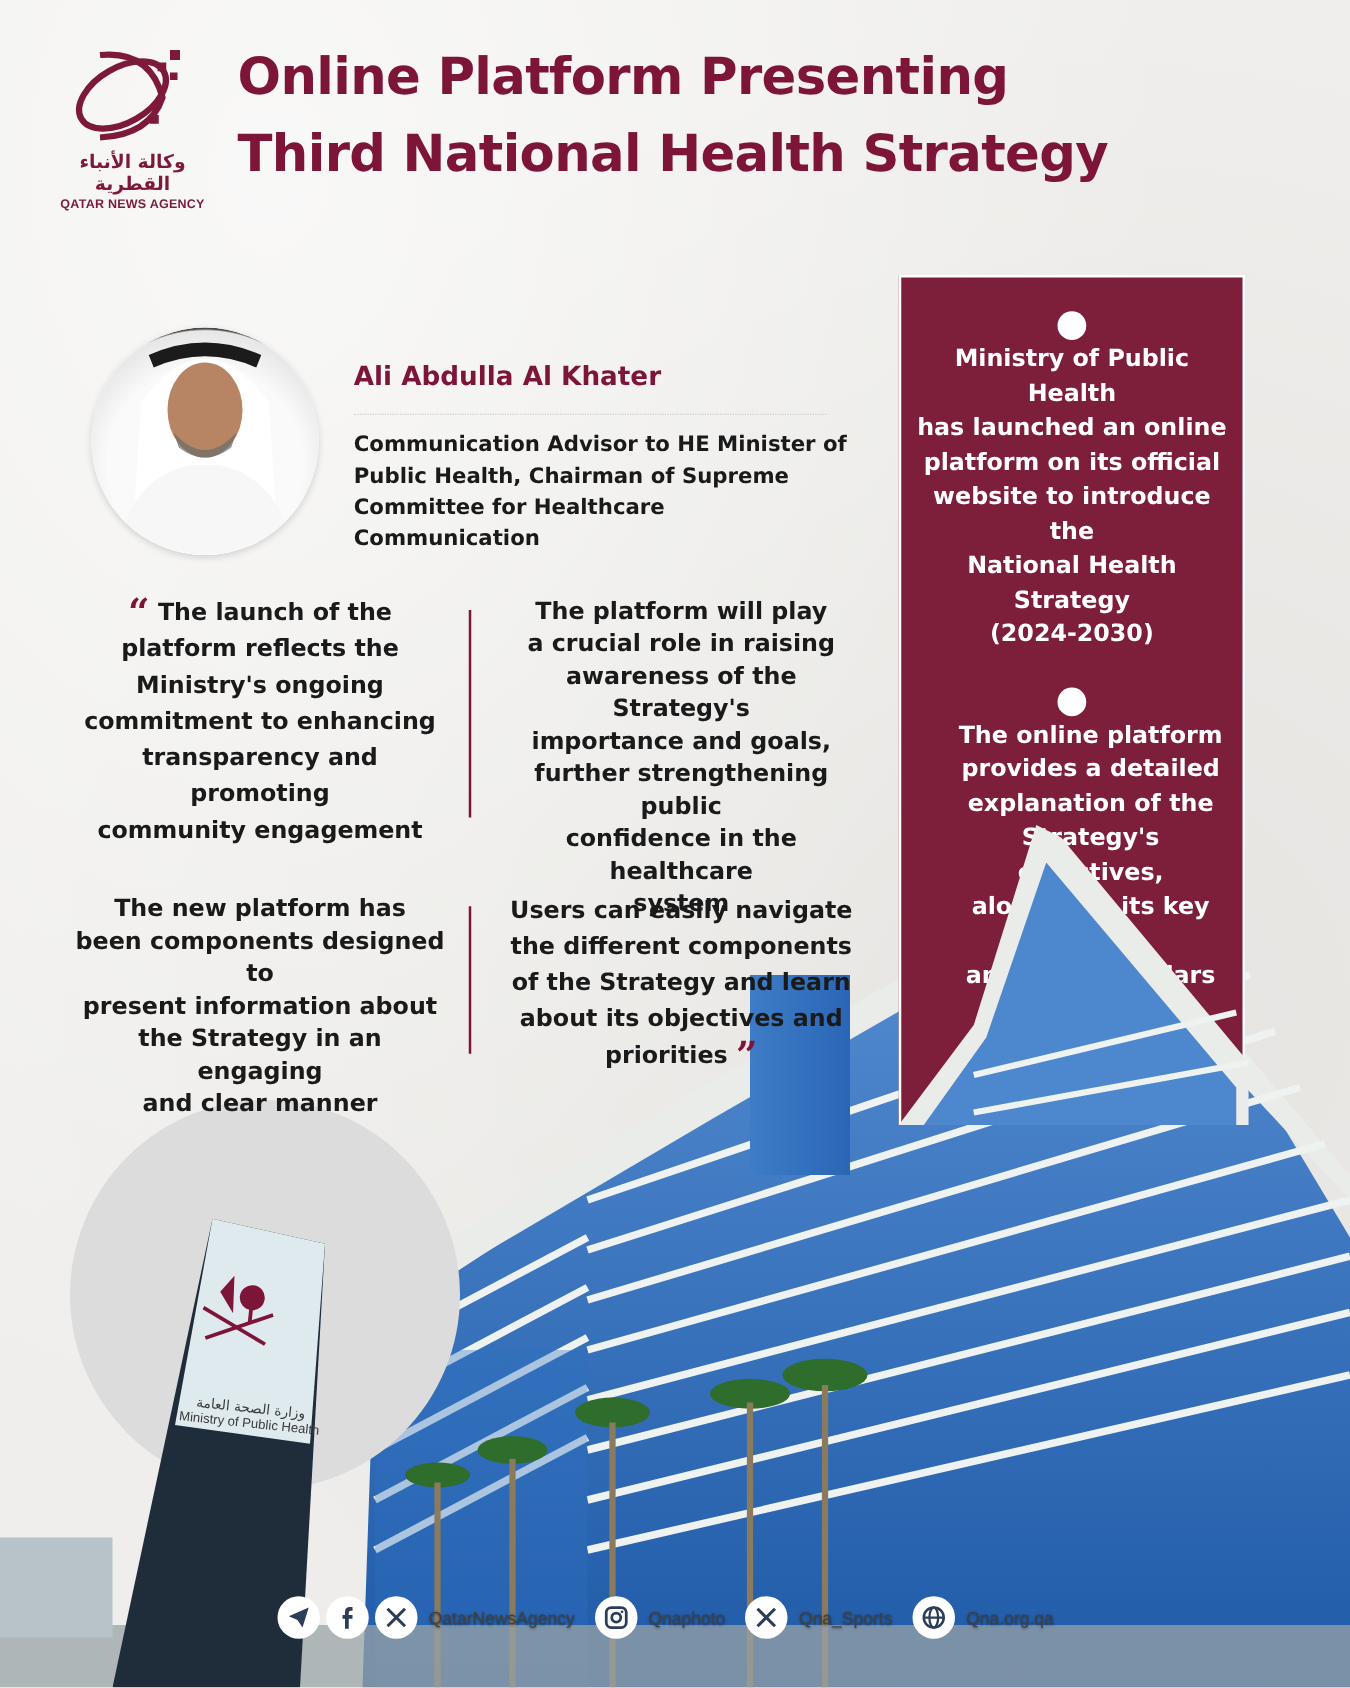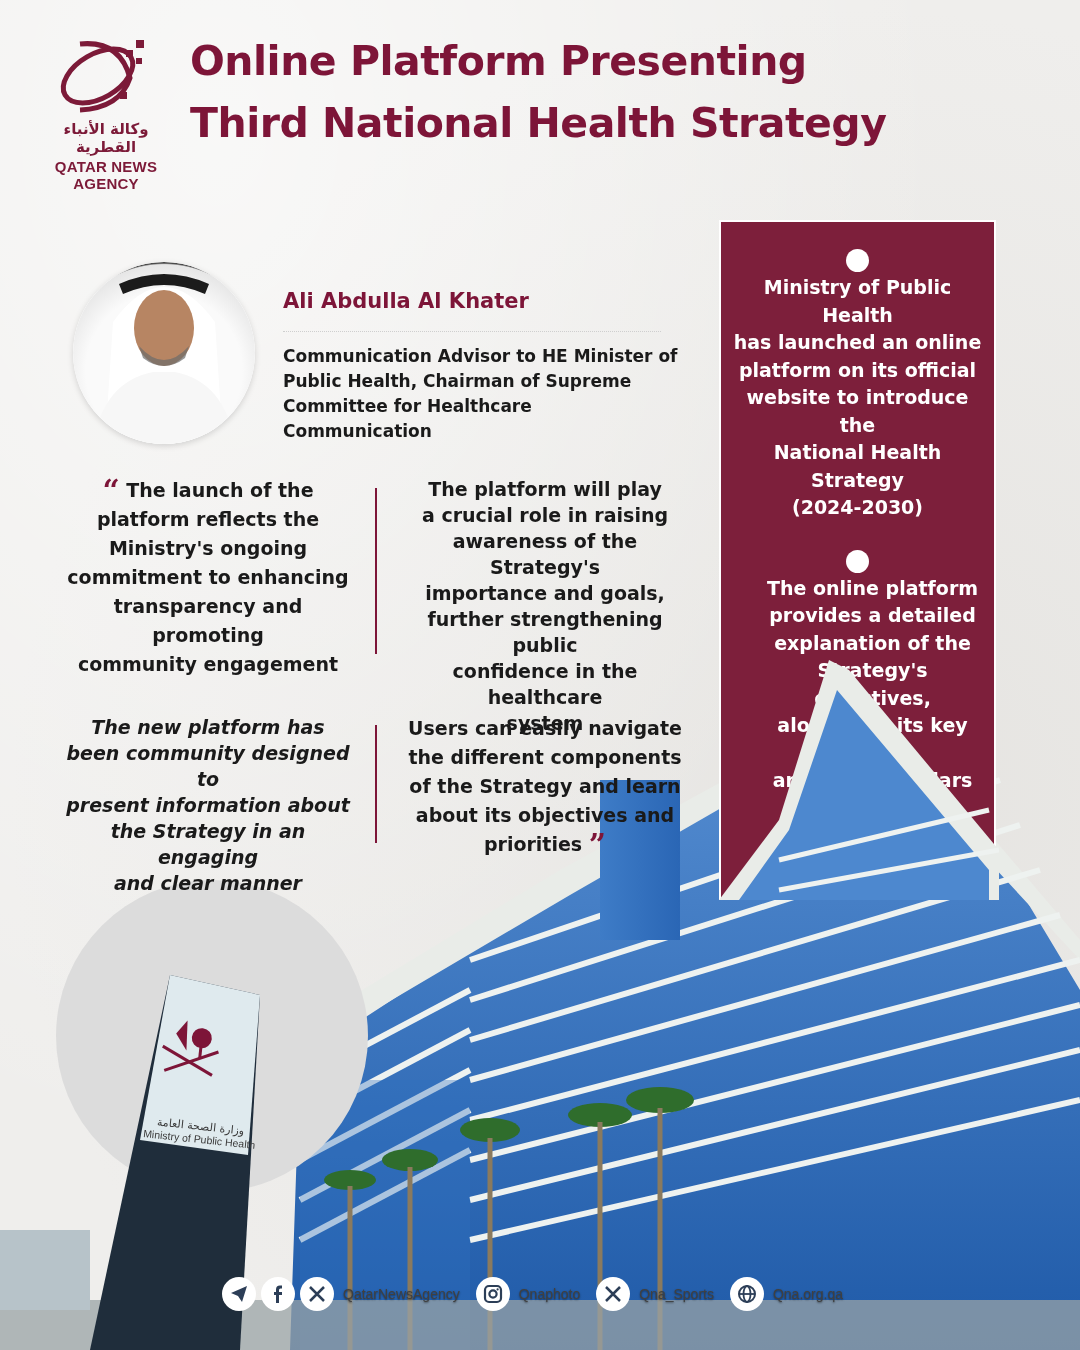--- a/index.html
+++ b/index.html
@@ -12,40 +12,40 @@
       radial-gradient(ellipse at 20% 10%, rgba(255,255,255,0.6), rgba(255,255,255,0) 60%),
       radial-gradient(ellipse at 80% 60%, rgba(220,218,214,0.5), rgba(255,255,255,0) 70%);
     color: #161616;
   }
   .abs { position: absolute; }
 
   
   #logo { left: 36px; top: 38px; width: 140px; height: 125px; }
   #logo svg { display: block; margin-left: 14px; }
   #logo .ar { font-family: "DejaVu Sans", sans-serif; color: #7c1a38; font-size: 15px; font-weight: bold; text-align: center; width: 140px; margin-top: 2px; direction: rtl; }
-  #logo .en { font-family: "Liberation Sans", sans-serif; color: #7c1a38; font-size: 15px; font-weight: bold; text-align: center; width: 140px; letter-spacing: 0.2px; margin-top: 2px; }
+  #logo .en { font-family: "Liberation Sans", sans-serif; color: #7c1a38; font-size: 10px; font-weight: bold; text-align: center; width: 140px; letter-spacing: 0.2px; margin-top: 2px; }
 
   
   #title { left: 190px; top: 30px; width: 700px; text-align: left; color: #7d1538; font-family: "DejaVu Sans", sans-serif; font-weight: bold; font-size: 41px; line-height: 62px; letter-spacing: -0.5px; }
 
   
   #portrait { left: 73px; top: 262px; width: 182px; height: 182px; border-radius: 50%; overflow: hidden; background: #ffffff; box-shadow: 0 2px 6px rgba(0,0,0,0.15); }
   #portrait .ring { position:absolute; left:0; top:0; width:182px; height:182px; border-radius:50%; background: radial-gradient(circle at 50% 60%, #fafafa 55%, #e6e6e6 75%, #4a4a4a 76%, #4a4a4a 100%); }
   #speaker-name { left: 283px; top: 289px; color: #7d1538; font-size: 21px; font-weight: bold; }
   #speaker-divider { left: 283px; top: 331px; width: 378px; border-top: 1px dotted #cfcfcf; }
   #speaker-title { left: 283px; top: 344px; width: 400px; font-size: 17px; font-weight: bold; line-height: 25px; color: #1a1a1a; }
 
   
   .quote { font-size: 19px; font-weight: bold; line-height: 29px; text-align: center; color: #1a1a1a; }
   .vline { width: 2px; background: #7d1538; }
   .qmark { color: #7d1538; font-family: "DejaVu Serif", serif; font-weight: bold; font-size: 30px; line-height: 20px; vertical-align: -4px; }
 
   #q1 { left: 58px; top: 476px; width: 300px; }
   #q2 { left: 395px; top: 476px; width: 300px; line-height: 26px; }
-  #q3 { left: 58px; top: 714px; width: 300px; line-height: 26px; font-style: italic; }
+  #q3 { left: 58px; top: 714px; width: 300px; line-height: 26px; }
   #q4 { left: 395px; top: 714px; width: 300px; }
   #v1 { left: 375px; top: 488px; height: 166px; }
   #v2 { left: 375px; top: 725px; height: 118px; }
 
   
   #panel { left: 719px; top: 220px; width: 277px; height: 680px; background: #7d1f3b; border: 2px solid #ffffff; border-bottom: none; }
   .panel-dot { width: 23px; height: 23px; background: #ffffff; border-radius: 50%; margin: 0 auto; }
   .panel-text { color: #ffffff; font-size: 19px; font-weight: bold; line-height: 27.5px; text-align: center; padding: 0 6px; }
   #p1-dot { margin-top: 27px; }
   #p1-text { margin-top: 2px; }
@@ -188,21 +188,21 @@
   <div>a crucial role in raising</div>
   <div>awareness of the Strategy's</div>
   <div>importance and goals,</div>
   <div>further strengthening public</div>
   <div>confidence in the healthcare</div>
   <div>system</div>
 </div>
 
 <div id="q3" class="abs quote">
   <div>The new platform has</div>
-  <div>been community designed to</div>
+  <div>been components designed to</div>
   <div>present information about</div>
   <div>the Strategy in an engaging</div>
   <div>and clear manner</div>
 </div>
 <div id="v2" class="abs vline"></div>
 <div id="q4" class="abs quote">
   <div>Users can easily navigate</div>
   <div>the different components</div>
   <div>of the Strategy and learn</div>
   <div>about its objectives and</div>

